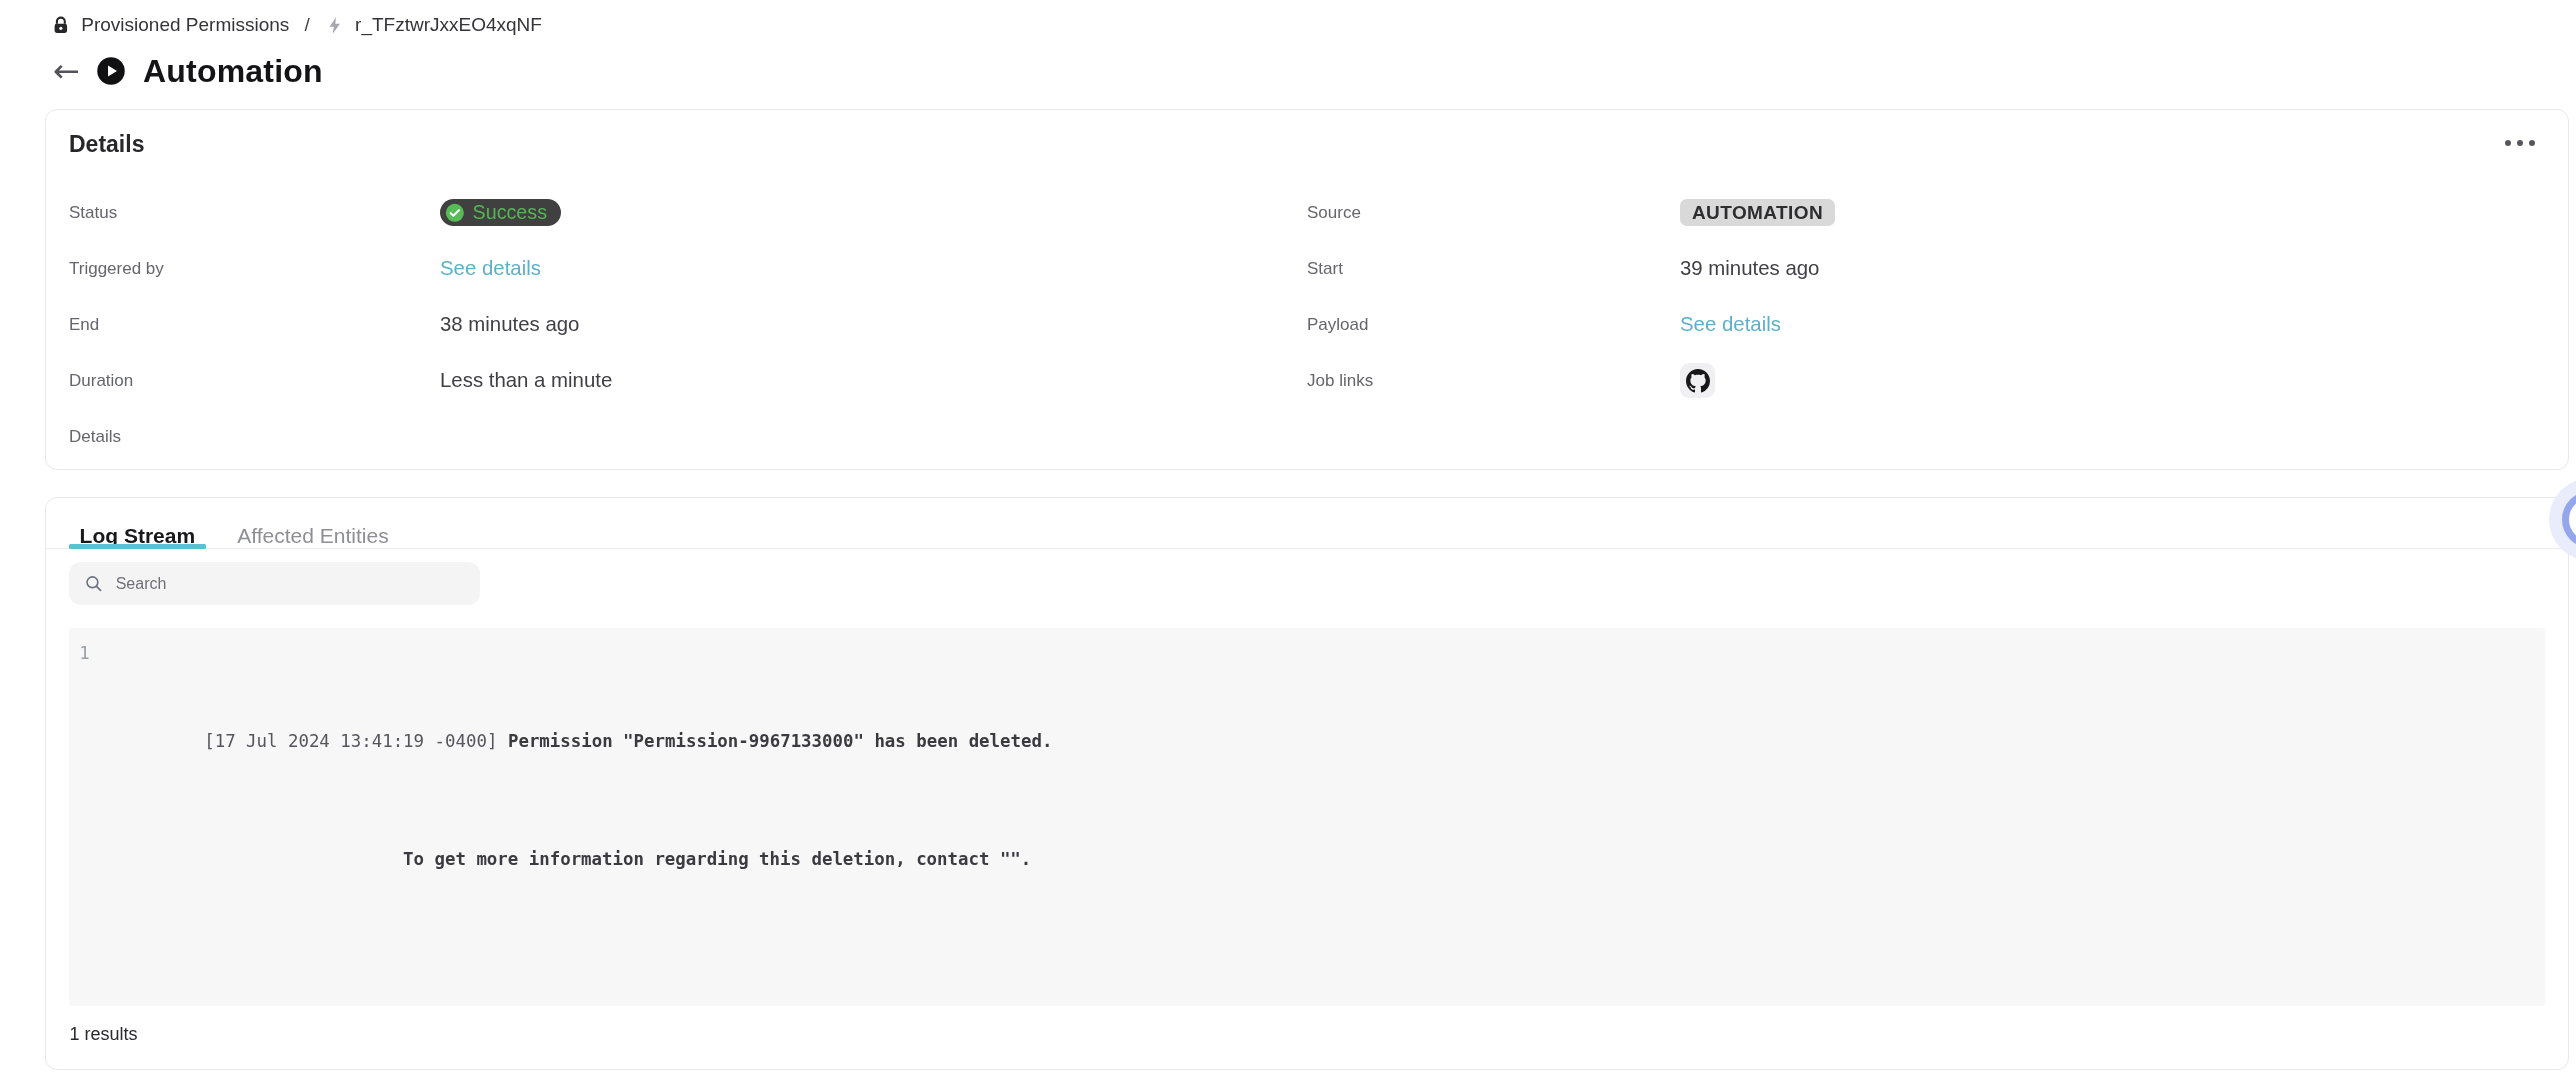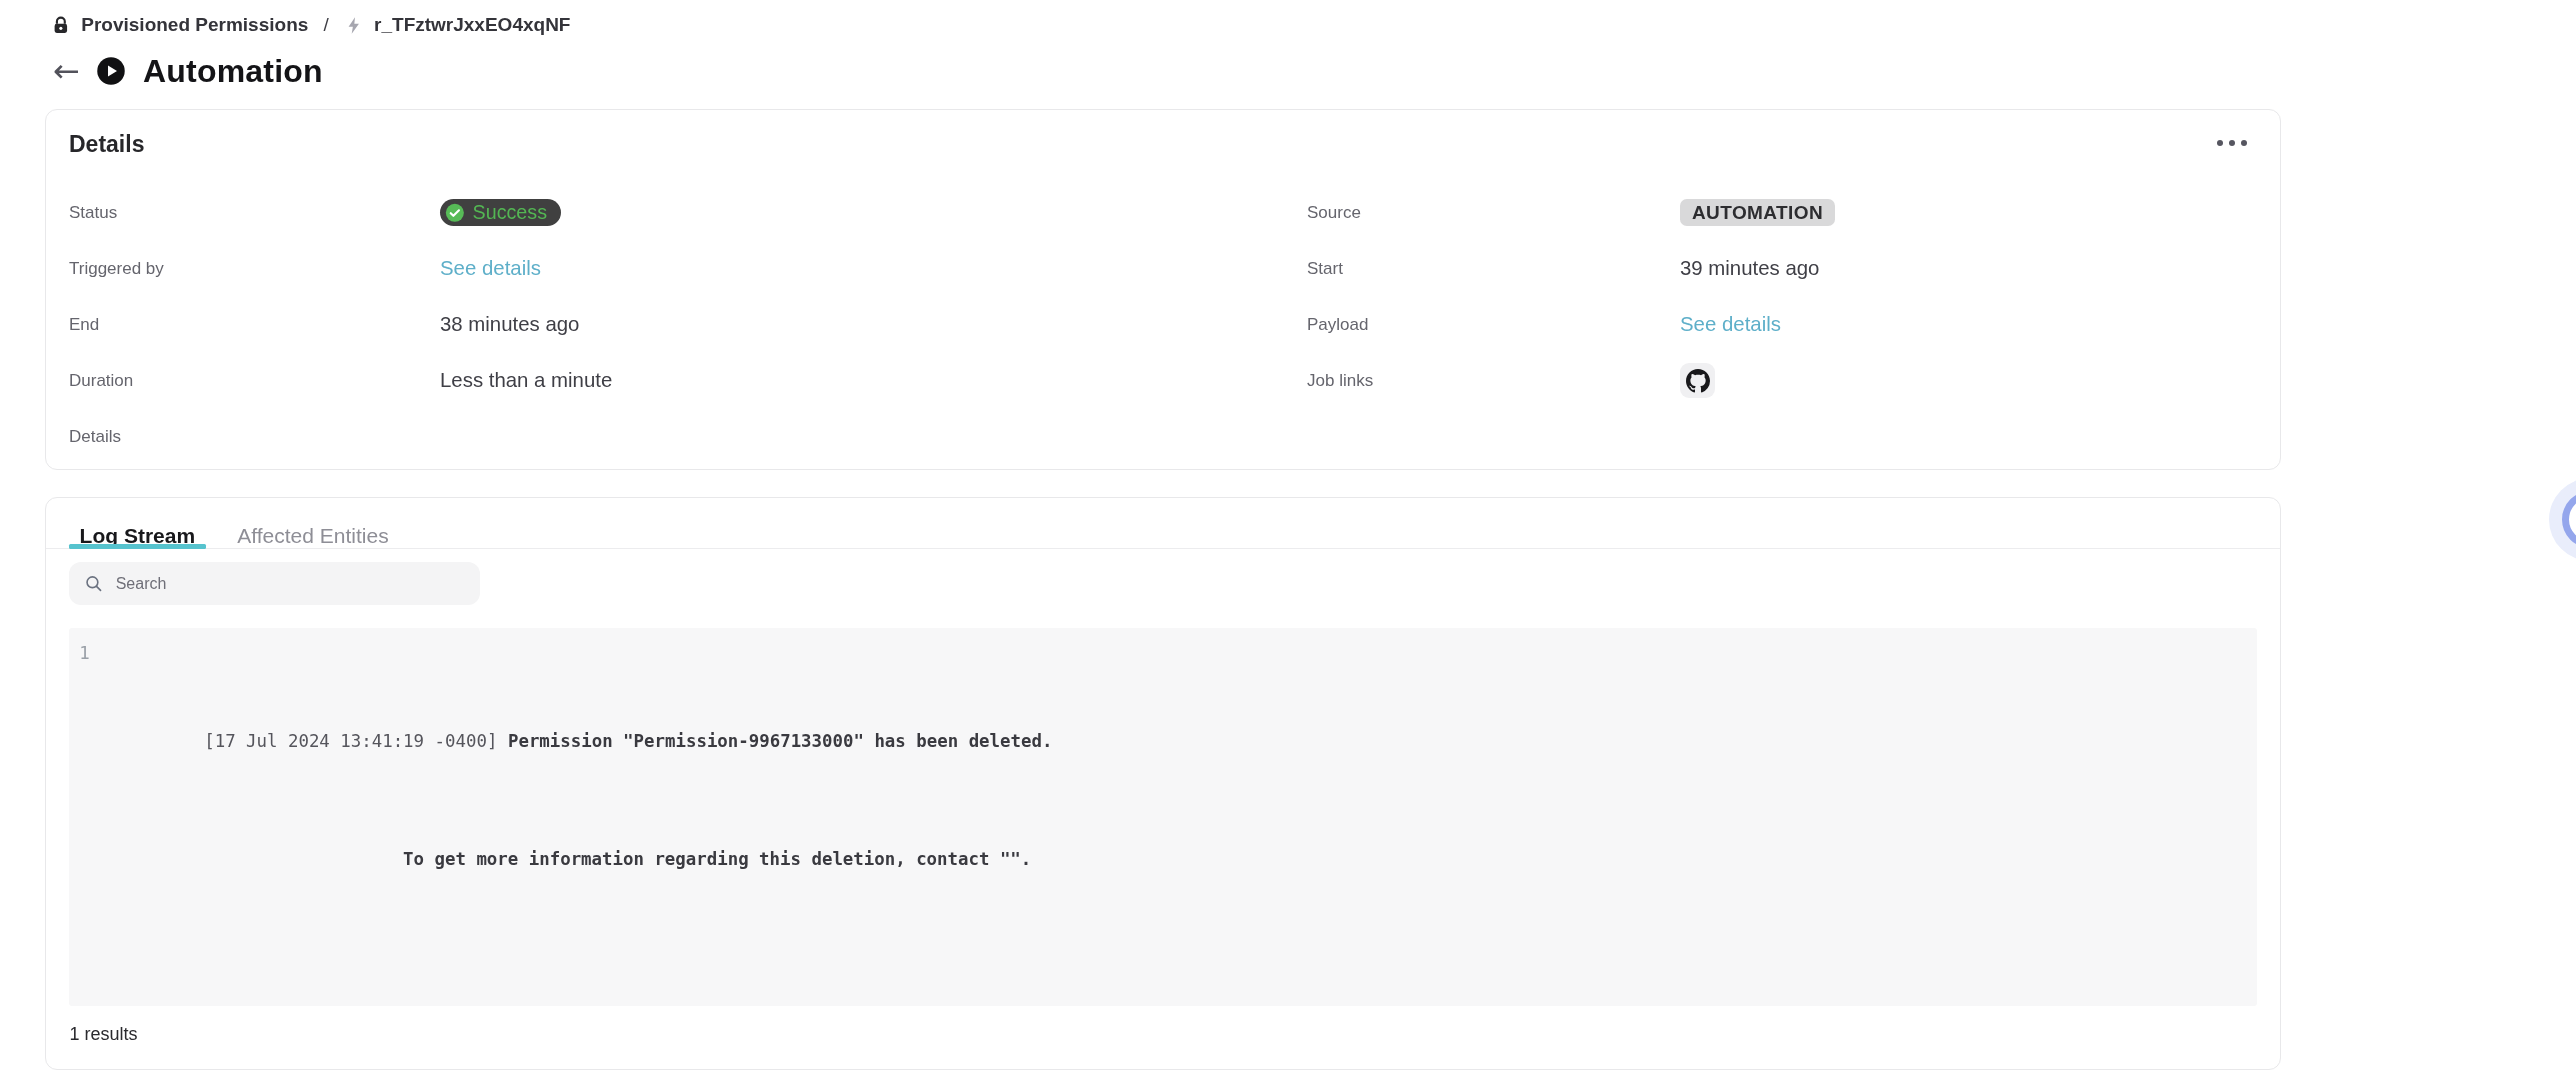--- a/index.html
+++ b/index.html
@@ -3,34 +3,34 @@
 <meta charset="utf-8">
 <style>
   * { margin:0; padding:0; box-sizing:border-box; }
   html,body { width:2576px; height:1077px; background:#ffffff; overflow:hidden;
               font-family:"Liberation Sans","DejaVu Sans",sans-serif; color:#3f3f46; }
   body { position:relative; }
 
   
   .breadcrumb { display:flex; align-items:center; gap:10.6px; margin:12px 0 0 51px;
                 font-size:19px; color:#34343a; height:26px; }
-  .breadcrumb .crumb { font-weight:700; }
+  .breadcrumb .crumb { font-weight:400; }
   .breadcrumb .sep { color:#3f3f46; margin:0 4.5px; }
   .icon-lock { width:19.7px; height:23px; display:inline-flex; }
   .icon-bolt { width:19.7px; height:23px; display:inline-flex; }
 
   
   .title-row { display:flex; align-items:center; gap:16.6px; margin:13.6px 0 0 53px; height:39px; }
   .back-btn { font-size:32px; color:#52525b; line-height:1; cursor:pointer; background:none; border:none;
               font-family:"DejaVu Sans",sans-serif; }
   .play-badge { width:30px; height:30px; display:inline-flex; }
   .page-title { font-size:32px; font-weight:700; color:#141417; letter-spacing:0.2px; }
 
   
-  .card { margin-left:45px; width:2236px; background:#fff; border:1.5px solid #e8e8ea; border-radius:12px; }
+  .card { margin-left:45px; width:2524px; background:#fff; border:1.5px solid #e8e8ea; border-radius:12px; }
   .card-details { margin-top:18px; height:361px; position:relative; padding:0 23px; }
   .card-log { margin-top:27px; height:573px; }
 
   .card-title { margin-top:21px; font-size:23px; font-weight:600; color:#27272a; }
   .menu-btn { position:absolute; top:24px; right:27px; display:flex; gap:6px; cursor:pointer;
               background:none; border:none; padding:6px; }
   .menu-btn i { width:6px; height:6px; border-radius:50%; background:#565660; display:block; }
 
   .details-grid { display:grid; grid-template-columns:371px 867px 373px 1fr; margin-top:27px; }
   .details-grid > div { height:56px; display:flex; align-items:center; }

